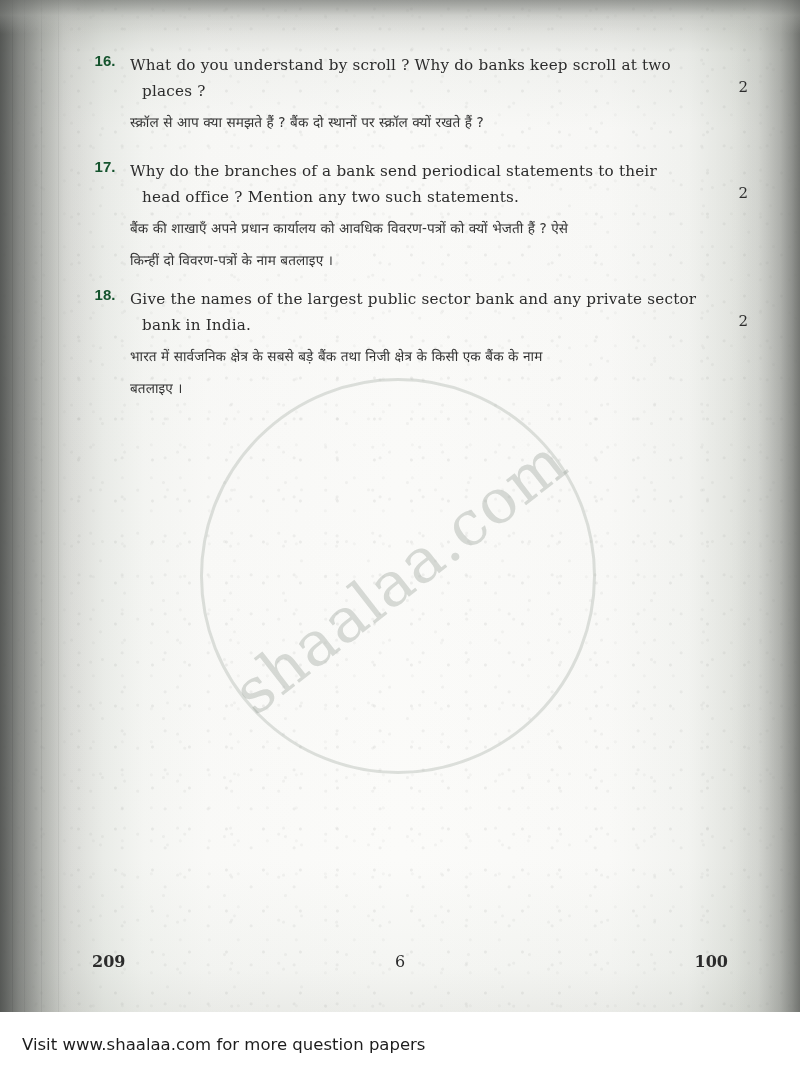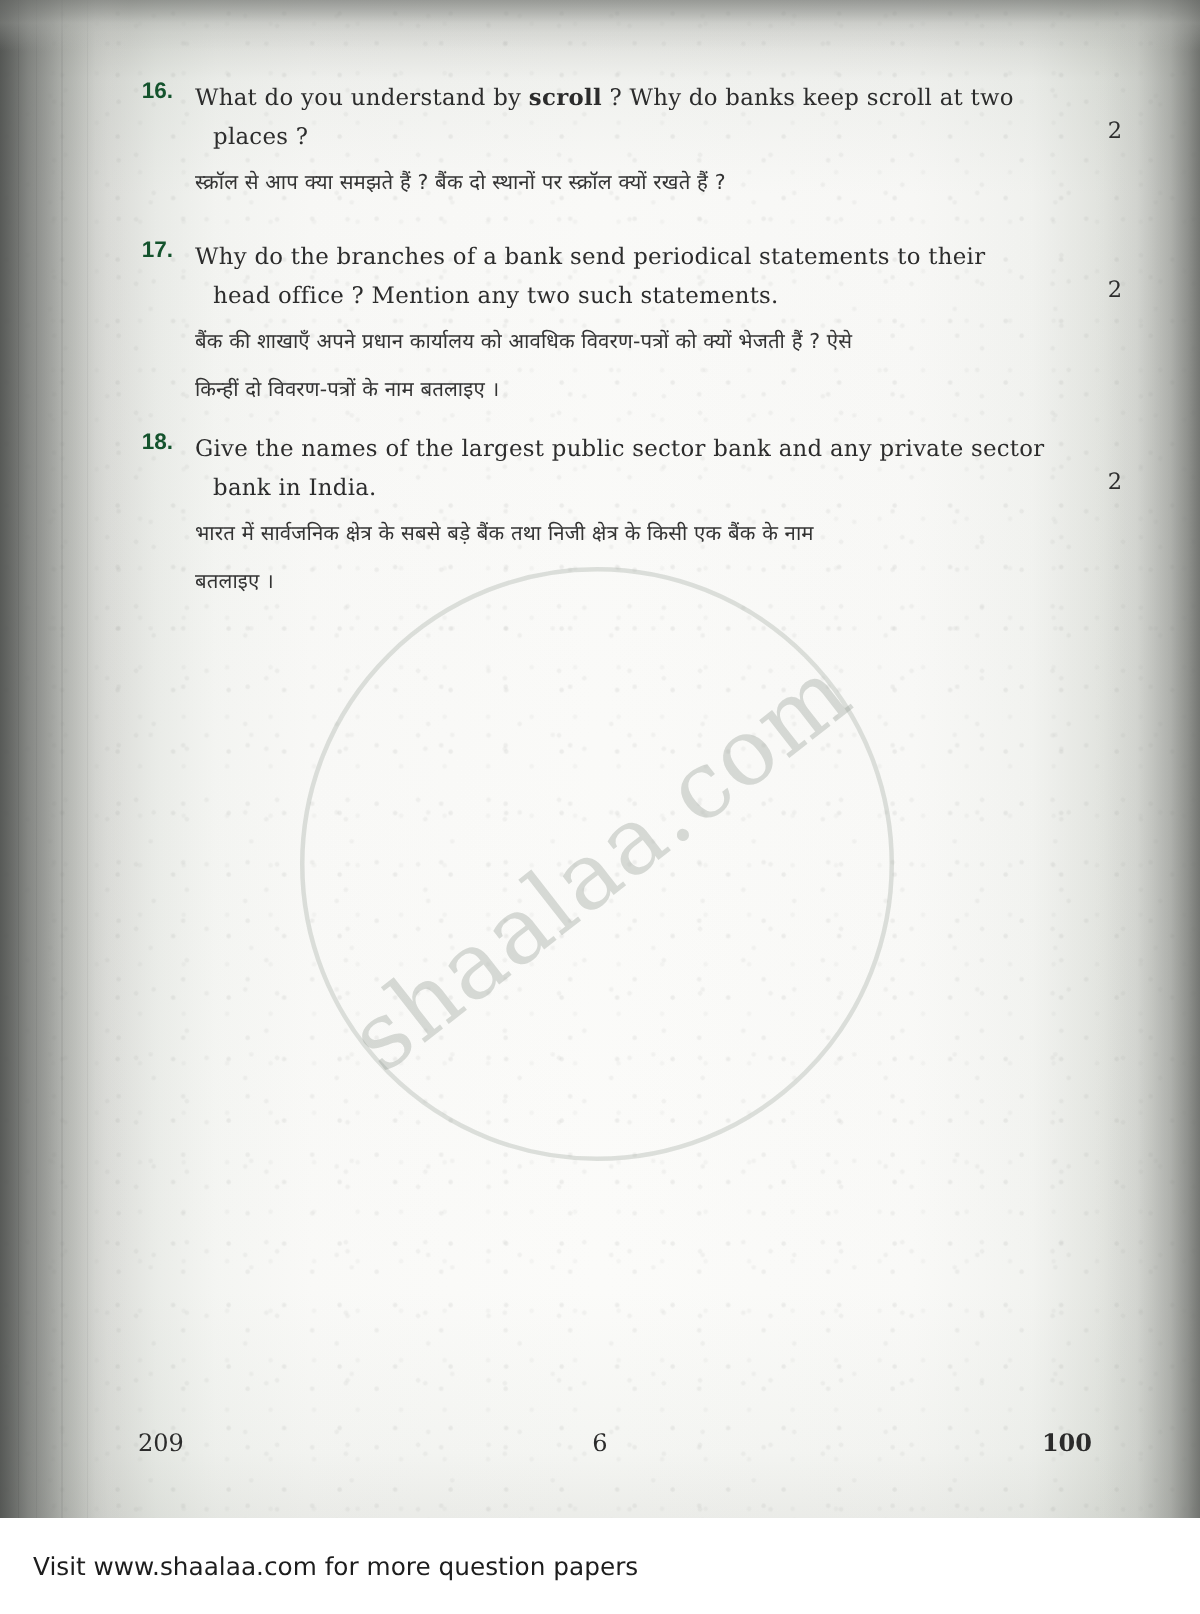--- a/index.html
+++ b/index.html
@@ -145,21 +145,21 @@
   }
   .en-line {
     font-family: "DejaVu Serif", serif;
     font-size: 15.2px;
     color: #2c2c2c;
     line-height: 26px;
     text-align: justify;
     letter-spacing: .2px;
   }
   .en-line.last { text-align: left; margin-left: 12px; }
-  .en-line b { font-weight: bold; }
+  .en-line b { font-weight: normal; }
   .hi-line {
     font-family: "DejaVu Sans", sans-serif;
     font-size: 13.6px;
     color: #333333;
     line-height: 27px;
     margin-top: 5px;
     text-align: justify;
     letter-spacing: .1px;
   }
   .hi-line.last { text-align: left; }
@@ -170,21 +170,21 @@
     font-size: 15px;
     color: #2c2c2c;
   }
 
   
   .footer-num-left {
     position: absolute;
     left: 92px;
     top: 952px;
     font-family: "DejaVu Serif", serif;
-    font-weight: normal;
+    font-weight: bold;
     font-size: 16px;
     color: #2b2b2b;
   }
   .footer-page {
     position: absolute;
     left: 0; right: 0;
     top: 952px;
     text-align: center;
     font-family: "DejaVu Serif", serif;
     font-size: 16px;

